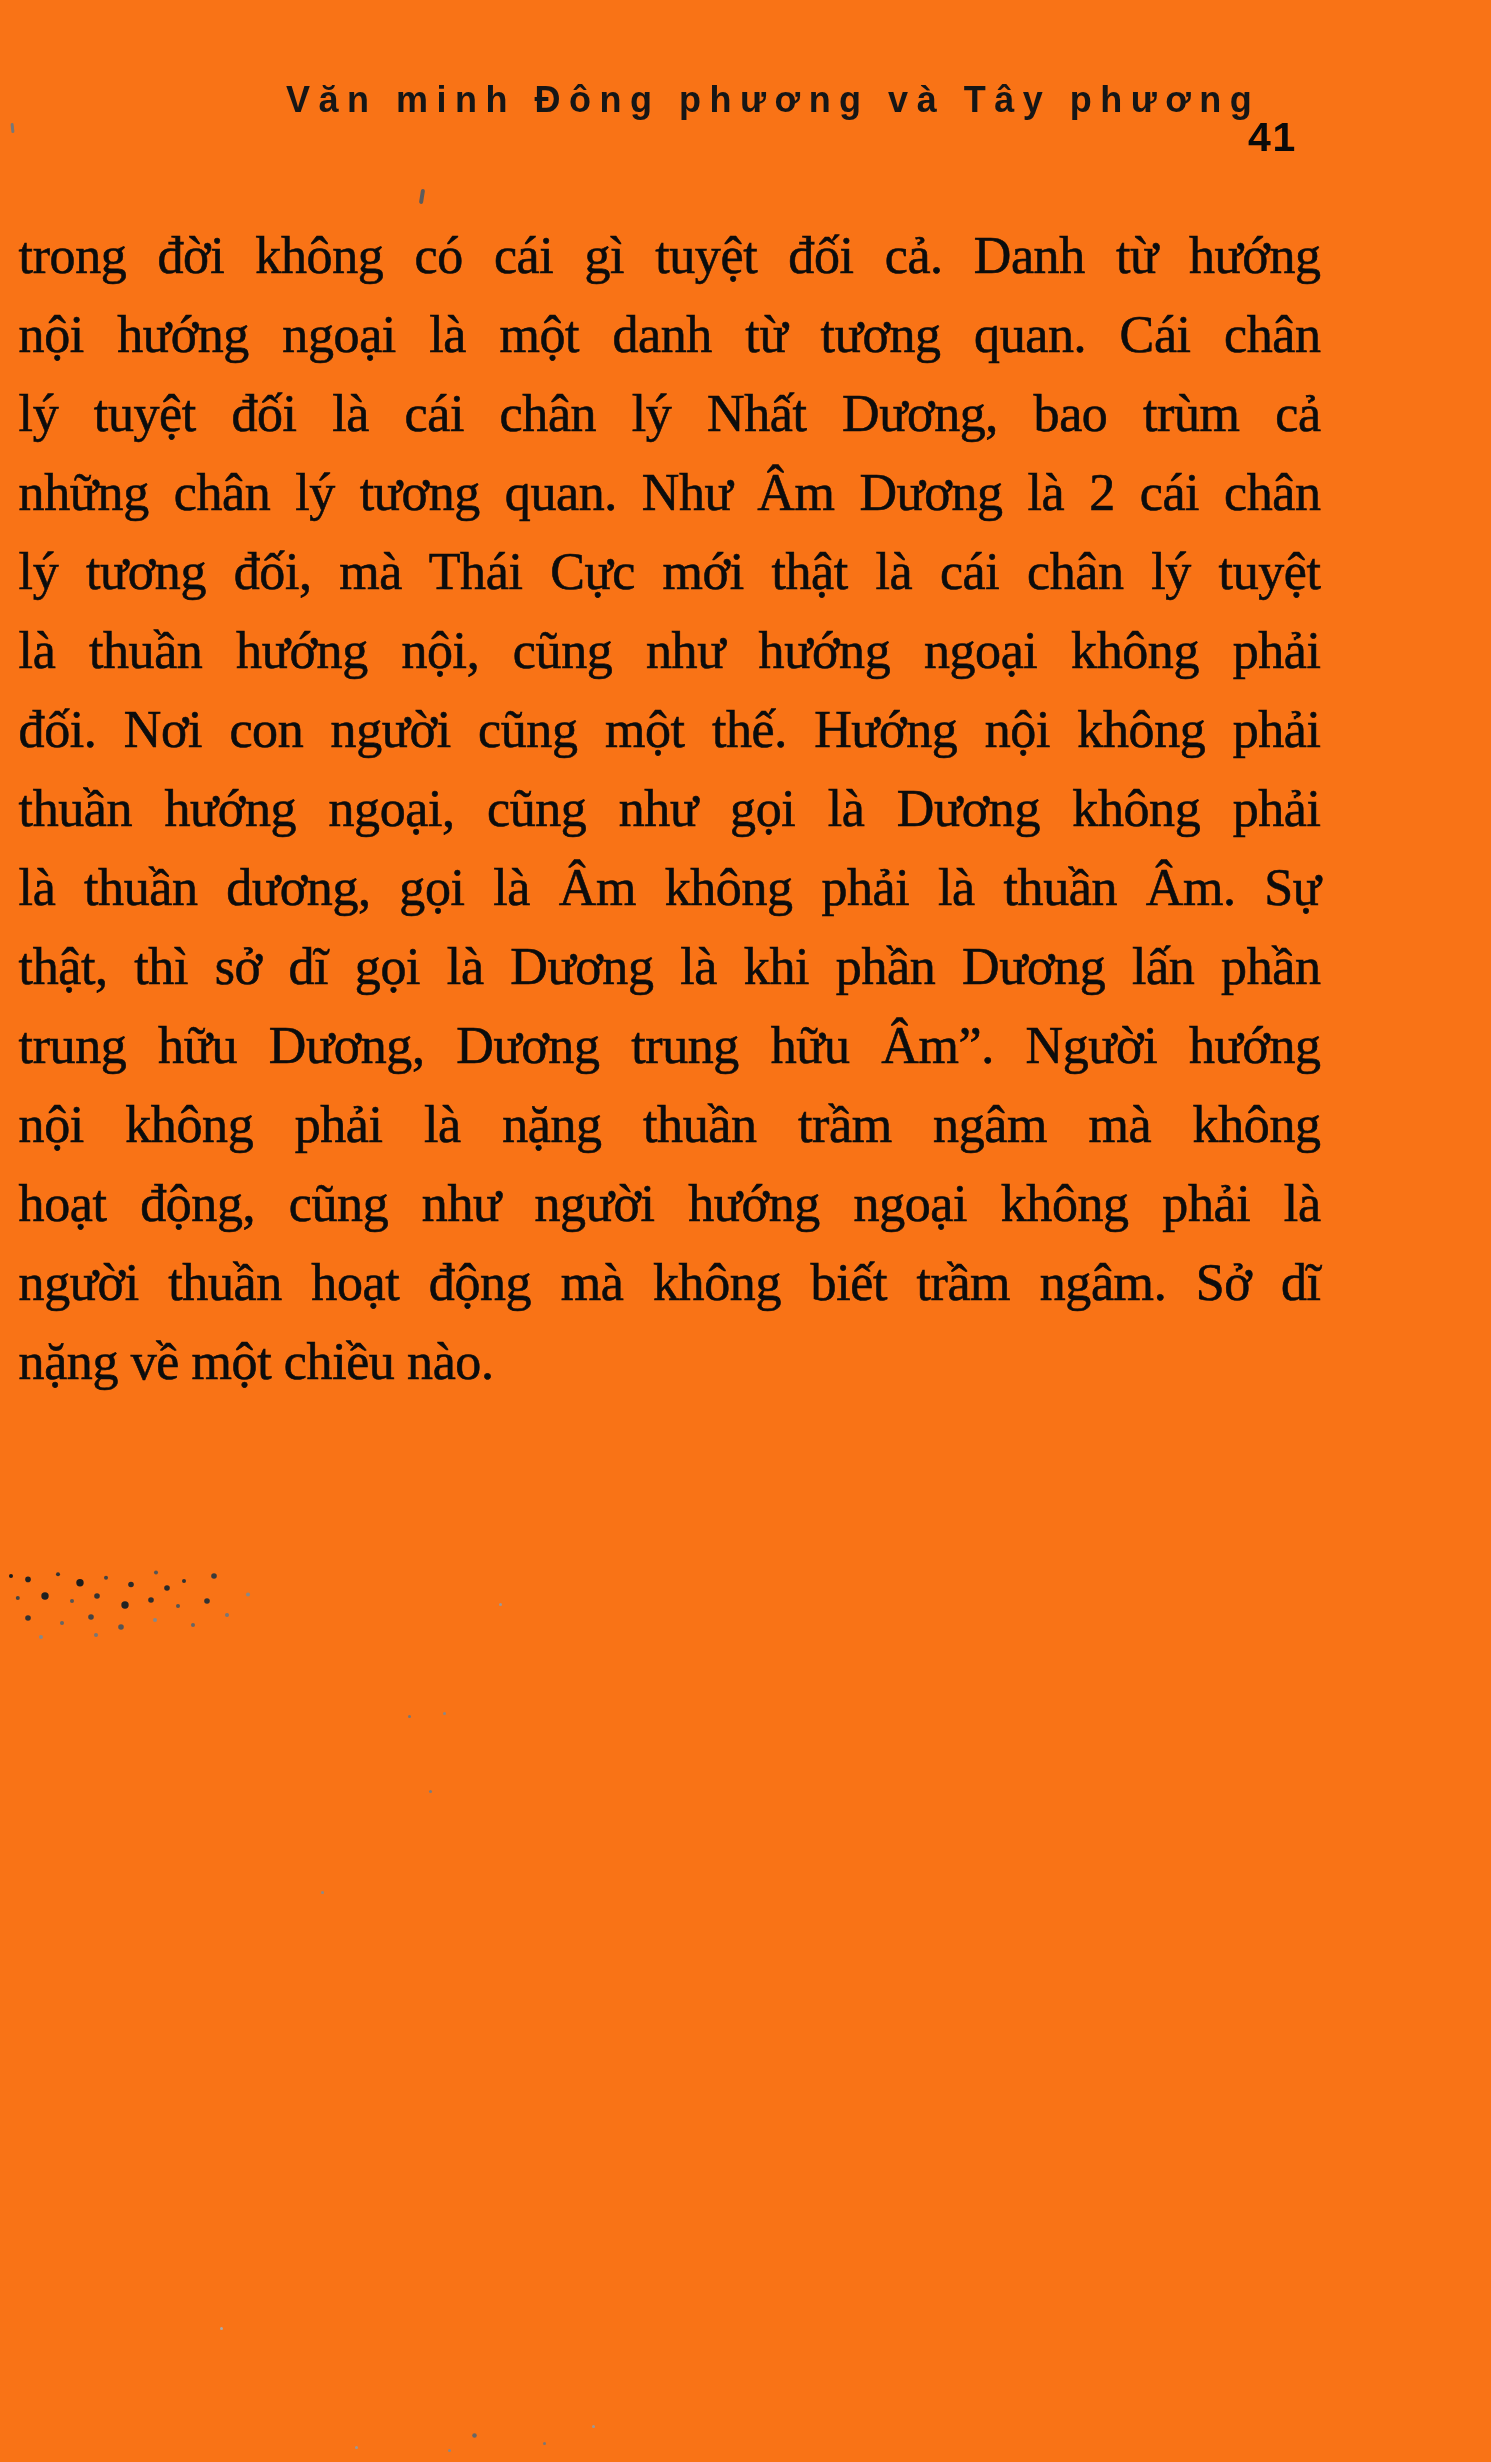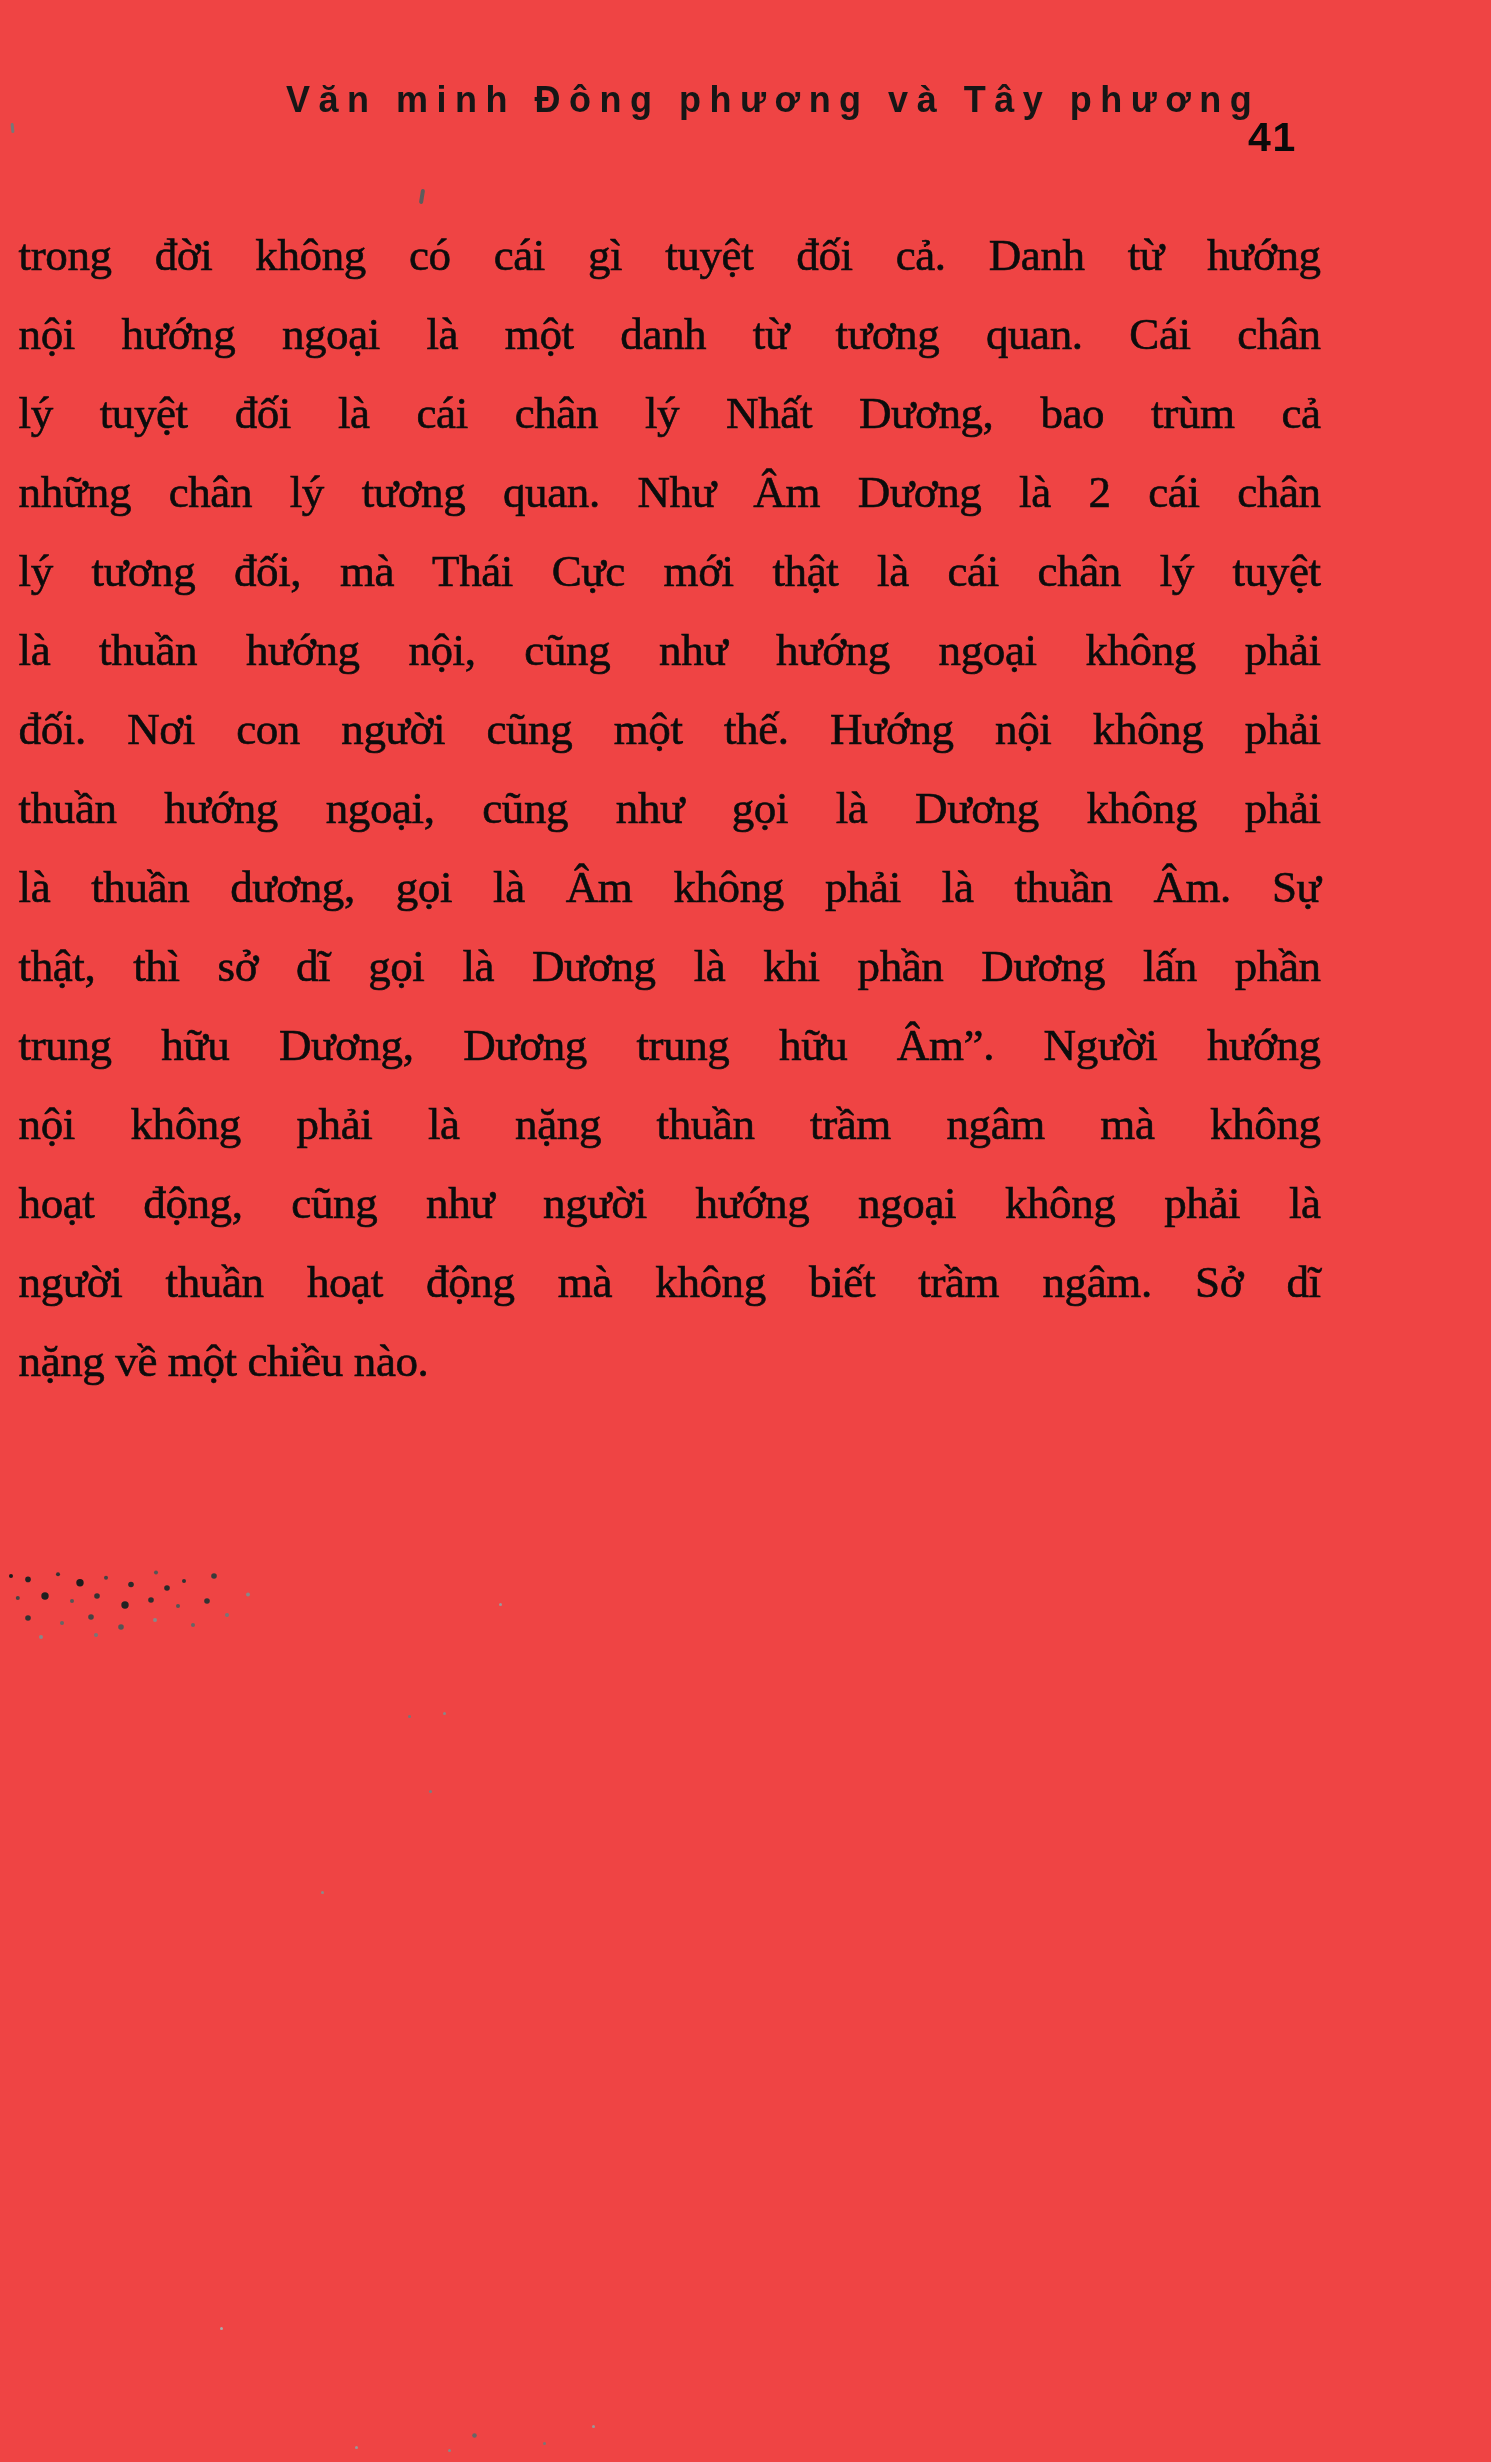--- a/index.html
+++ b/index.html
@@ -4,21 +4,21 @@
 <style>
   html, body {
     margin: 0;
     padding: 0;
     background: #ffffff;
   }
   .page {
     position: relative;
     width: 1492px;
     height: 2462px;
-    background: #ef4444;
+    background: #f97316;
     overflow: hidden;
     color: #0d0d0d;
   }
 
   
   .running-header {
     position: absolute;
     top: 74px;
     left: 286px;
     width: 1025px;
@@ -46,21 +46,21 @@
     margin-top: 40px;
   }
 
   
   .text-block {
     position: absolute;
     left: 18.6px;
     top: 216px;
     width: 1302px;
     font-family: "Liberation Serif", "DejaVu Serif", serif;
-    font-size: 45px;
+    font-size: 52px;
     line-height: 79px;
     letter-spacing: -0.4px;
     color: #0c0c0c;
     -webkit-text-stroke: 0.6px #0c0c0c;
   }
   .text-line {
     height: 79px;
     text-align: justify;
     text-align-last: justify;
     overflow: visible;

